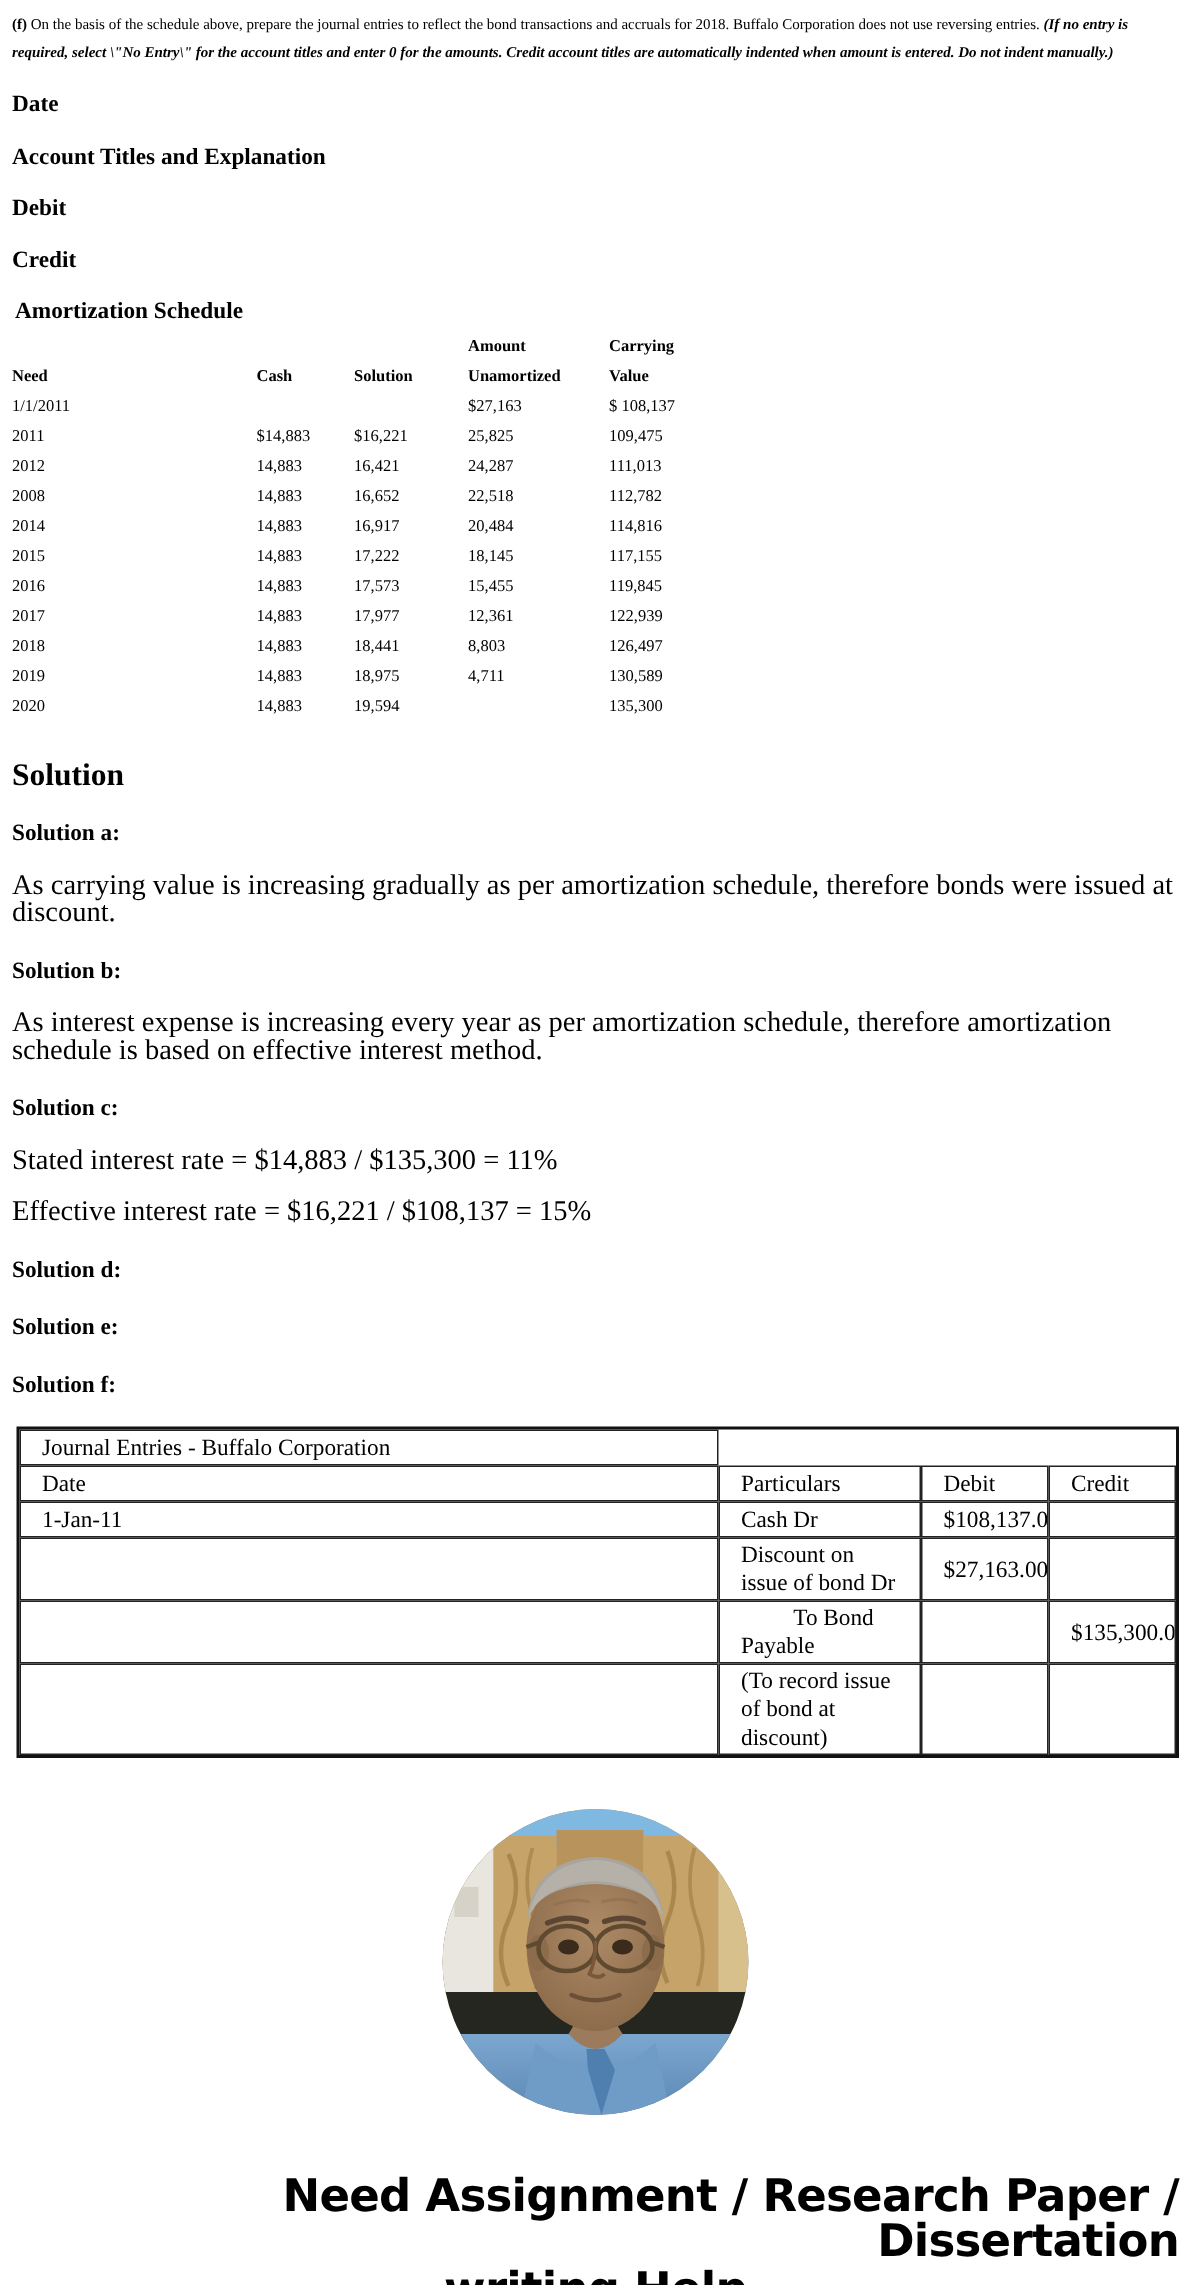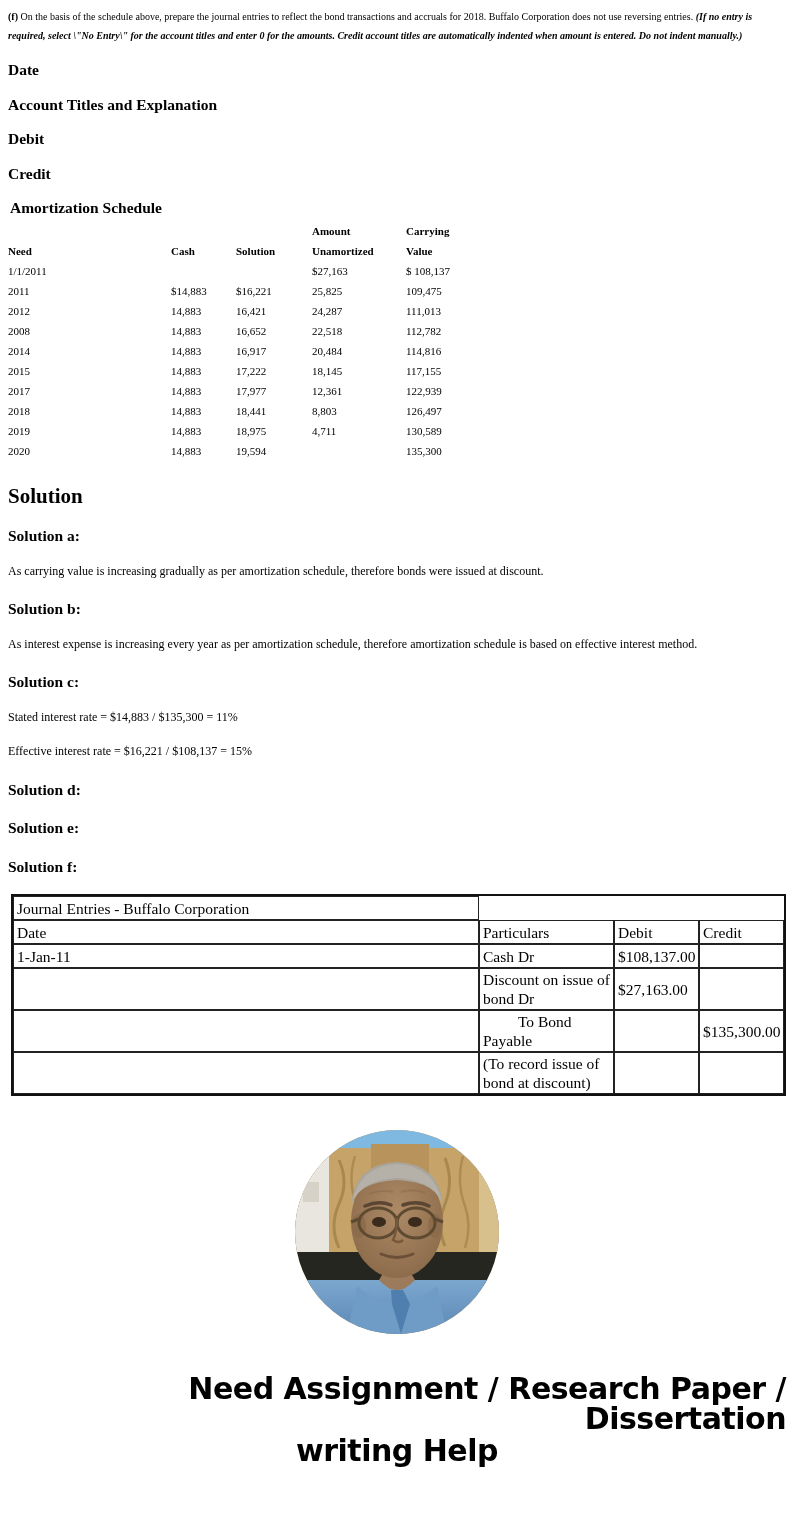--- a/index.html
+++ b/index.html
@@ -73,40 +73,40 @@
     margin: 24px 0 0 0;
     line-height: 22px;
   }
   .sub {
     font-size: 15.5px;
     font-weight: bold;
     margin: 20px 0 0 0;
     line-height: 18.5px;
   }
   p.body {
-    font-size: 12px;
+    font-size: 19px;
     font-weight: normal;
     margin: 16px 0 0 0;
     line-height: 18.5px;
   }
 
   
   .journal-wrap { margin: 18px 0 0 3px; }
   table.journal {
     border-collapse: separate;
     border-spacing: 0;
     border: 2px solid #111;
     width: 775px;
     table-layout: fixed;
     font-size: 15.5px;
     line-height: 19px;
   }
   table.journal td {
     border: 1px solid #222;
-    padding: 1px 3px;
+    padding: 1px 14px;
     vertical-align: middle;
     height: 20px;
     font-weight: normal;
     overflow: hidden;
   }
   table.journal td.empty-nb { border: none; }
   .col-date { width: 466px; }
   .col-part { width: 135px; }
   .col-deb  { width: 85px; }
   .col-cred { width: 85px; }
@@ -211,20 +211,27 @@
           <td class="c-int">16,917</td>
           <td class="c-unam">20,484</td>
           <td class="c-carry">114,816</td>
         </tr>
         <tr>
           <td class="c-year">2015</td>
           <td class="c-cash">14,883</td>
           <td class="c-int">17,222</td>
           <td class="c-unam">18,145</td>
           <td class="c-carry">117,155</td>
+        </tr>
+        <tr>
+          <td class="c-year">2016</td>
+          <td class="c-cash">14,883</td>
+          <td class="c-int">17,573</td>
+          <td class="c-unam">15,455</td>
+          <td class="c-carry">119,845</td>
         </tr>
         <tr>
           <td class="c-year">2017</td>
           <td class="c-cash">14,883</td>
           <td class="c-int">17,977</td>
           <td class="c-unam">12,361</td>
           <td class="c-carry">122,939</td>
         </tr>
         <tr>
           <td class="c-year">2018</td>

